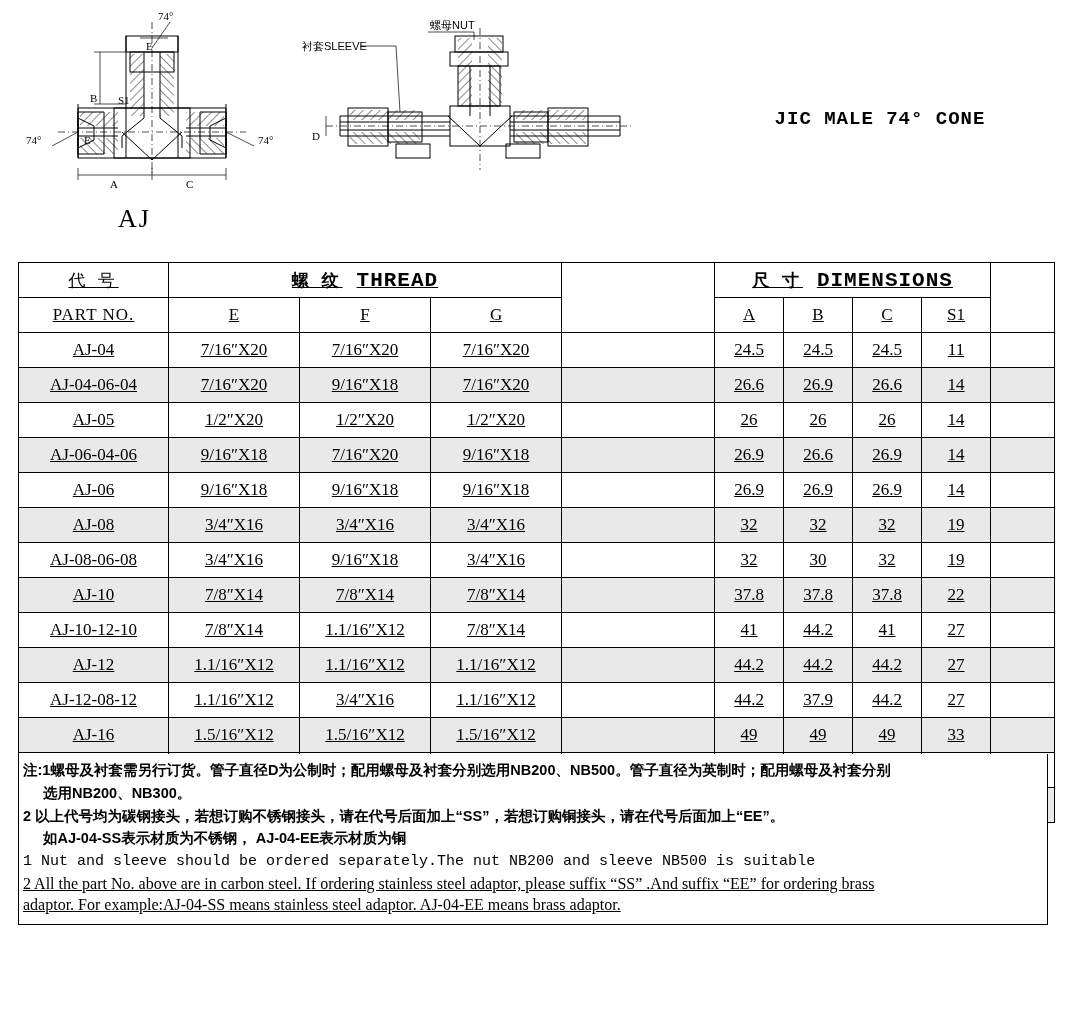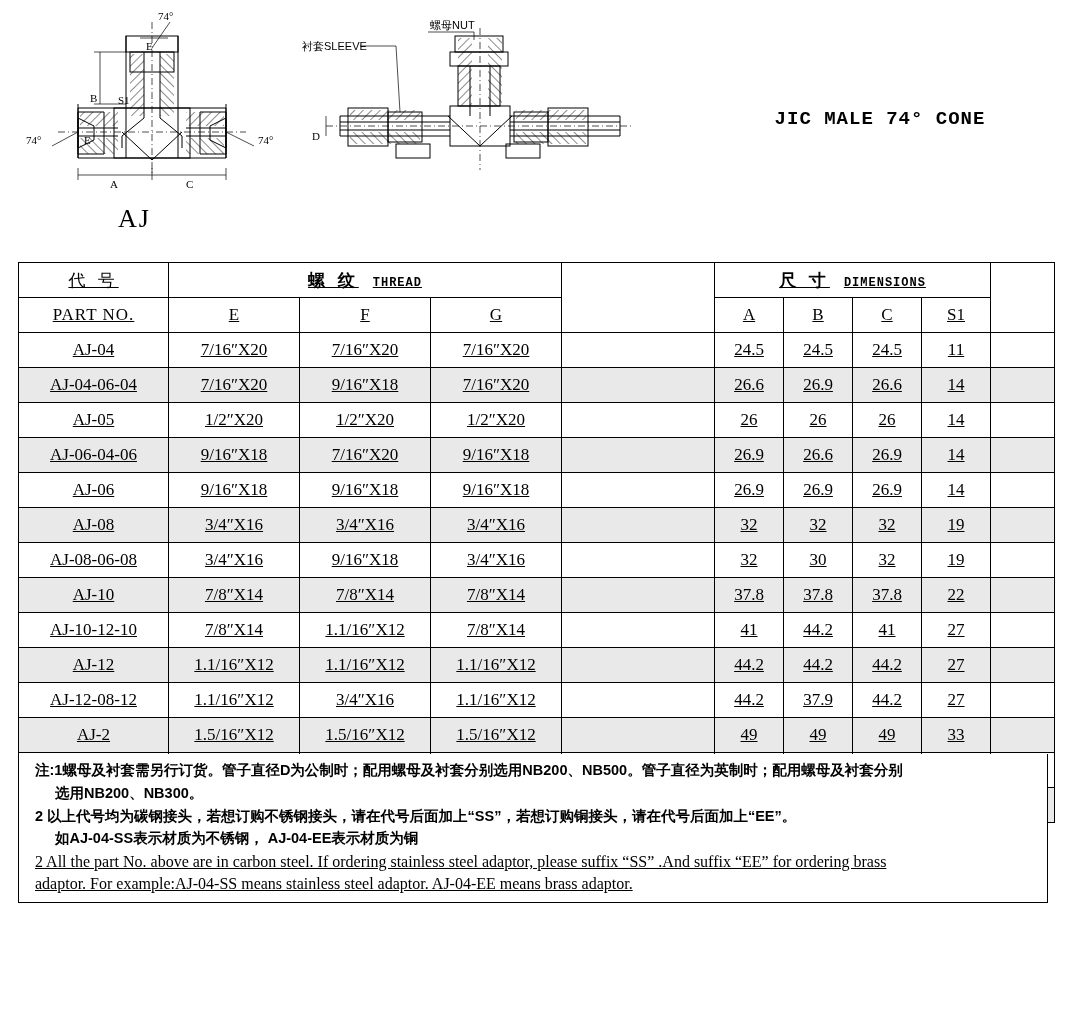--- a/index.html
+++ b/index.html
@@ -88,21 +88,21 @@
   .hdr-cn {
     font-family: "Liberation Sans", sans-serif;
     font-weight: bold;
     font-size: 17px;
     letter-spacing: 4px;
     text-align: right;
   }
   .hdr-en {
     font-family: "Liberation Mono", monospace;
     font-weight: bold;
-    font-size: 12px;
+    font-size: 21px;
     letter-spacing: 1px;
   }
   .hdr-mixed {
     font-family: "Liberation Sans", sans-serif;
     font-weight: bold;
     font-size: 16px;
   }
   .hdr-mixed .sp { display:inline-block; width: 14px; }
   .colhdr {
     font-family: "Liberation Mono", monospace;
@@ -123,21 +123,21 @@
 
   
   .notes {
     position: absolute;
     left: 18px;
     top: 754px;
     width: 1030px;
     border: 1px solid #000;
     border-top: none;
     box-sizing: border-box;
-    padding: 6px 8px 8px 16px;
+    padding: 6px 8px 8px 4px;
     background: #fff;
   }
   .note-cn {
     font-family: "Liberation Sans", sans-serif;
     font-size: 14.5px;
     font-weight: bold;
     line-height: 1.5;
     margin: 0 0 1px 0;
   }
   .note-cn.indent { padding-left: 20px; }
@@ -495,21 +495,21 @@
           <td>3/4″X16</td>
           <td>1.1/16″X12</td>
           <td></td>
           <td>44.2</td>
           <td>37.9</td>
           <td>44.2</td>
           <td>27</td>
           <td></td>
         </tr>
         <tr class="row-alt">
-          <td class="partno">AJ-2</td>
+          <td class="partno">AJ-16</td>
           <td>1.5/16″X12</td>
           <td>1.5/16″X12</td>
           <td>1.5/16″X12</td>
           <td></td>
           <td>49</td>
           <td>49</td>
           <td>49</td>
           <td>33</td>
           <td></td>
         </tr>
@@ -539,15 +539,16 @@
         </tr>
       </tbody>
   </table>
 </div>
 
 <div class="notes">
   <p class="note-cn">注:1螺母及衬套需另行订货。管子直径D为公制时；配用螺母及衬套分别选用NB200、NB500。管子直径为英制时；配用螺母及衬套分别</p>
   <p class="note-cn indent">选用NB200、NB300。</p>
   <p class="note-cn">2  以上代号均为碳钢接头，若想订购不锈钢接头，请在代号后面加上“SS”，若想订购铜接头，请在代号后面加上“EE”。</p>
   <p class="note-cn indent">如AJ-04-SS表示材质为不锈钢，  AJ-04-EE表示材质为铜</p>
+  <p class="note-en">1 Nut and sleeve should be ordered separately.The nut NB200 and sleeve NB500 is suitable</p>
   <p class="note-en2">2 All the part No. above are in carbon steel. If ordering stainless steel adaptor, please suffix “SS” .And suffix “EE” for ordering brass</p>
   <p class="note-en2">adaptor. For example:AJ-04-SS means stainless steel adaptor. AJ-04-EE means brass adaptor.</p>
 </div>
 
 </body></html>

